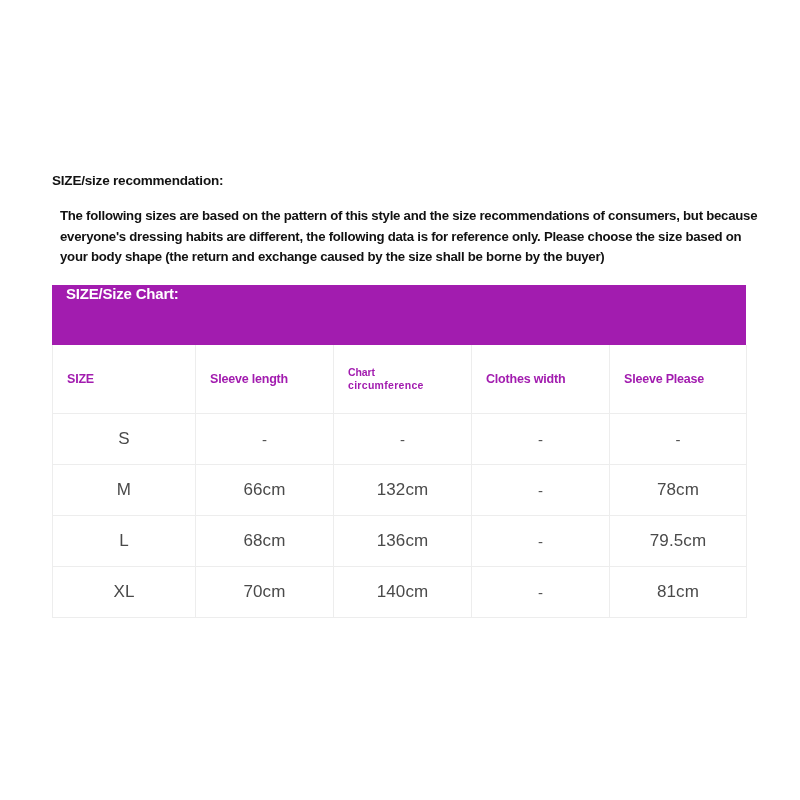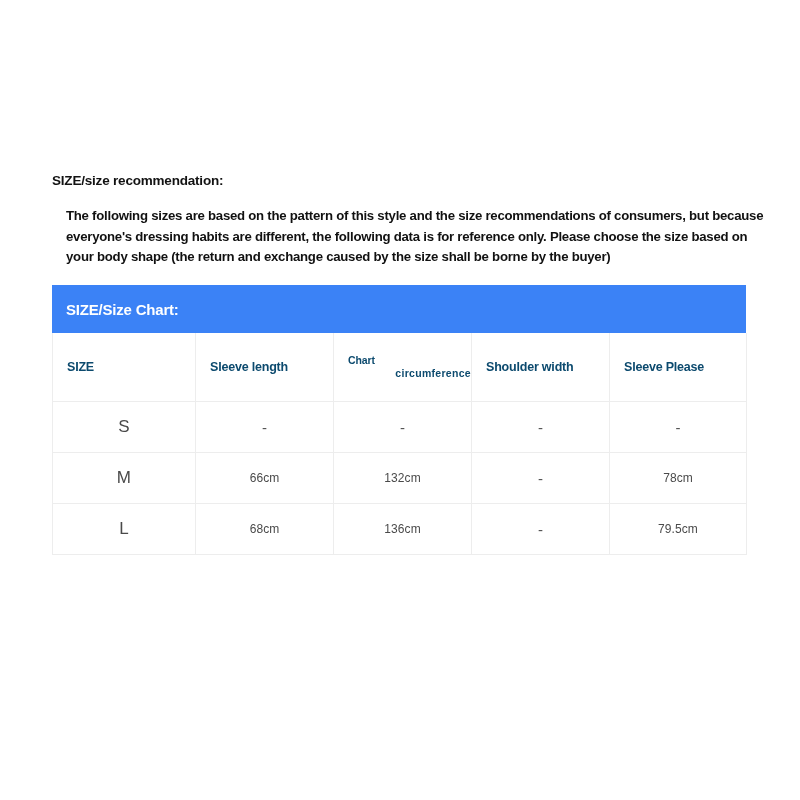--- a/index.html
+++ b/index.html
@@ -37,37 +37,36 @@
     line-height: 18px;
     margin: 0 0 16px 0;
     white-space: nowrap;
   }
   .intro-body {
     font-size: 13.2px;
     font-weight: bold;
     color: #111111;
     line-height: 20.5px;
     letter-spacing: -0.25px;
-    margin: 14px;
+    margin: 8px;
     width: 700px;
   }
 
   
   .size-table-wrap {
     position: absolute;
     left: 52px;
     top: 285px;
     width: 694px;
   }
 
   .table-banner {
-    height: 48px;
-    background: #3b82f6;
+    height: 60px;
+    background: #a21caf;
     display: flex;
-    align-items: center;
     padding-left: 14px;
     box-sizing: border-box;
   }
   .table-banner-label {
     color: #ffffff;
     font-size: 15px;
     font-weight: bold;
     letter-spacing: -0.2px;
   }
 
@@ -89,40 +88,39 @@
     padding: 0;
     vertical-align: middle;
   }
   table.size-table tr.header-row th {
     height: 68px;
     border-top: none;
     text-align: left;
     padding: 0 0 0 14px;
     font-size: 12.5px;
     font-weight: bold;
-    color: #0c4a6e;
+    color: #a21caf;
     letter-spacing: -0.2px;
     line-height: 15px;
     margin-top: 12px;
   }
   table.size-table tr.header-row th.two-line {
     font-size: 10.5px;
     line-height: 13px;
     letter-spacing: -0.1px;
   }
   table.size-table tr.header-row th.two-line .l2 {
     display: block;
     letter-spacing: 0.3px;
-    text-align: right;
   }
 
   table.size-table tbody td {
     height: 50px;
     text-align: center;
-    font-size: 12px;
+    font-size: 17px;
     font-weight: normal;
     color: #4a4a4a;
     letter-spacing: 0.1px;
   }
   table.size-table tbody td.size-cell {
     font-size: 17px;
     color: #4a4a4a;
   }
   table.size-table tbody td.dash {
     font-size: 15px;
@@ -154,21 +152,21 @@
         <col class="c-last">
       </colgroup>
       <thead>
         <tr class="header-row">
           <th>SIZE</th>
           <th>Sleeve length</th>
           <th class="two-line">
             <span class="l1">Chart</span>
             <span class="l2">circumference</span>
           </th>
-          <th>Shoulder width</th>
+          <th>Clothes width</th>
           <th>Sleeve Please</th>
         </tr>
       </thead>
       <tbody>
 
         <tr>
           <td class="size-cell">S</td>
           <td class="dash">-</td>
           <td class="dash">-</td>
           <td class="dash">-</td>
@@ -184,20 +182,27 @@
         </tr>
 
         <tr>
           <td class="size-cell">L</td>
           <td>68cm</td>
           <td>136cm</td>
           <td class="dash">-</td>
           <td>79.5cm</td>
         </tr>
 
+        <tr>
+          <td class="size-cell">XL</td>
+          <td>70cm</td>
+          <td>140cm</td>
+          <td class="dash">-</td>
+          <td>81cm</td>
+        </tr>
 
 
       </tbody>
     </table>
 
   </div>
 
 </div>
 
 </body></html>

